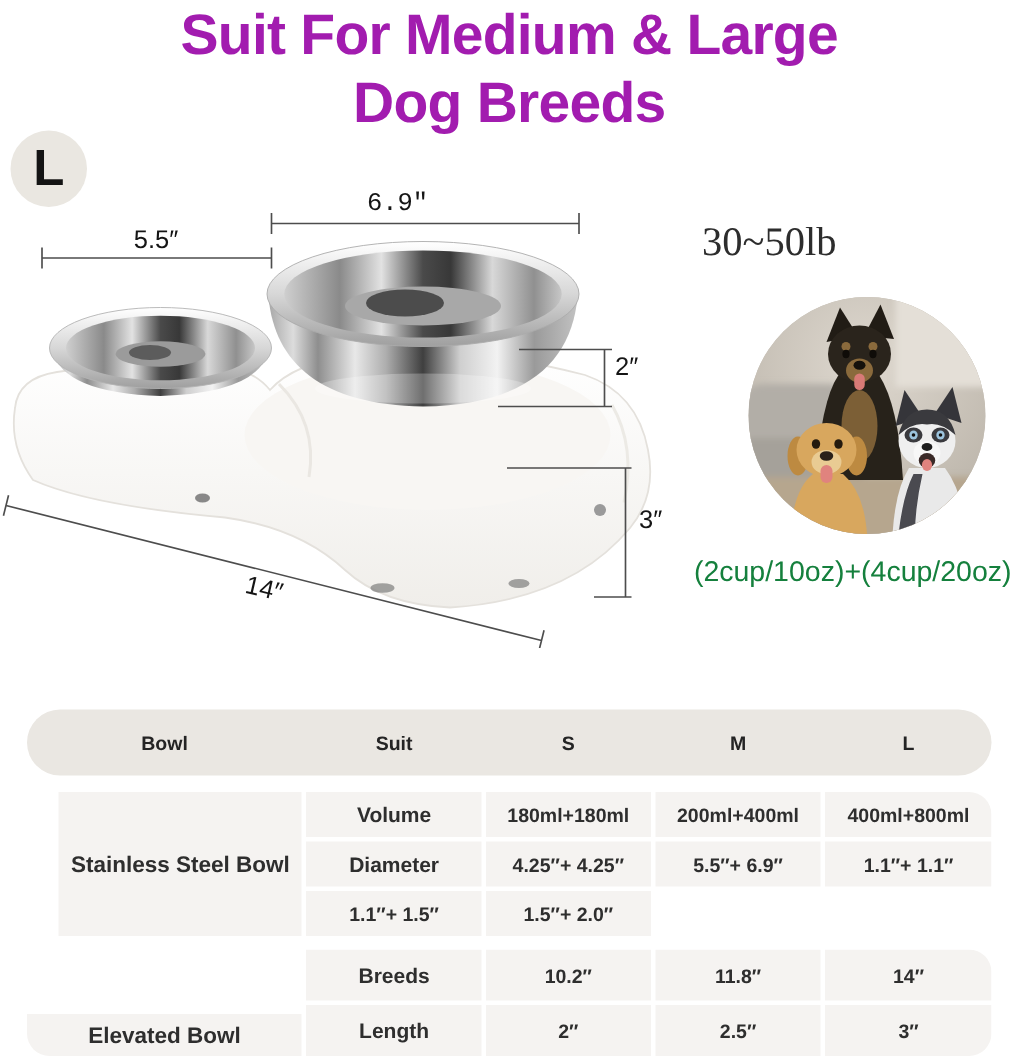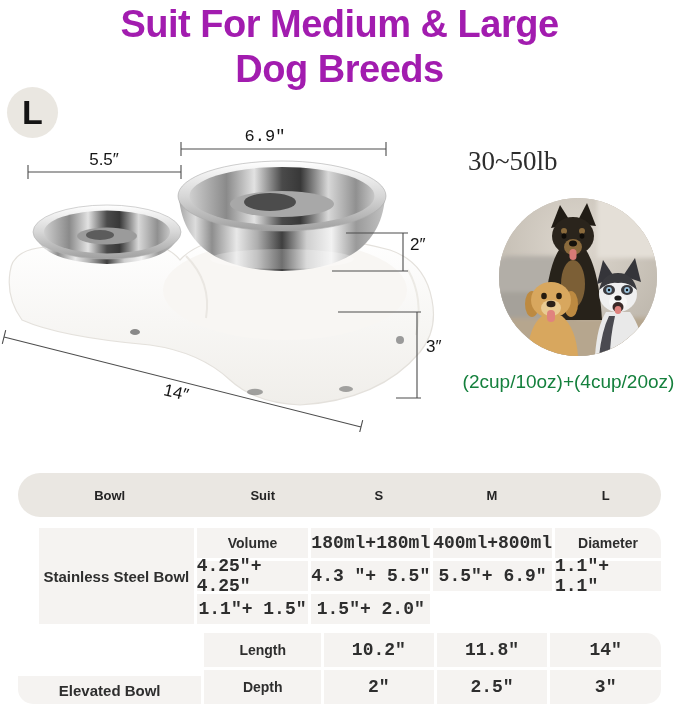--- a/index.html
+++ b/index.html
@@ -38,21 +38,21 @@
          grid-template-columns:184fr 117fr 110fr 111fr 111fr; gap:3px;
          background:#ffffff; border-radius:15px; overflow:hidden; }
   .sec-1 { top:528px; grid-auto-rows:30px; }
   .sec-2 { top:633px; grid-auto-rows:34px; }
   .cell { background:#f5f3f1; display:flex; align-items:center; justify-content:center;
           color:#2e2e2e; }
   .label-cell { font-size:15px; font-weight:bold; }
   .sec-1 .label-cell { grid-row:1 / span 3;margin-left:21px; }
   .sec-2 .label-cell { grid-row:1 / span 2;margin-top:43px; }
   .rowname { font-size:14px; font-weight:600; }
-  .val { font-size:18px; font-weight:600;font-family:Liberation Mono, monospace; }
+  .val { font-size:13px; font-weight:600; }
 </style>
 </head>
 <body>
 
 <div class="page">
 
   <h1 class="title">
     <span>Suit For Medium &amp; Large</span><br>
     <span>Dog Breeds</span>
   </h1>
@@ -226,39 +226,39 @@
     <span>S</span>
     <span>M</span>
     <span>L</span>
   </div>
 
   <div class="sec sec-1">
     <div class="cell label-cell">Stainless Steel Bowl</div>
 
     <div class="cell rowname">Volume</div>
     <div class="cell val">180ml+180ml</div>
+    <div class="cell val">200ml+400ml</div>
     <div class="cell val">400ml+800ml</div>
 
     <div class="cell rowname">Diameter</div>
     <div class="cell val">4.25″+ 4.25″</div>
-    <div class="cell val">4.3 ″+ 5.5″</div>
     <div class="cell val">5.5″+ 6.9″</div>
 
     <div class="cell val">1.1″+ 1.1″</div>
     <div class="cell val">1.1″+ 1.5″</div>
     <div class="cell val">1.5″+ 2.0″</div>
   </div>
 
   <div class="sec sec-2">
     <div class="cell label-cell">Elevated Bowl</div>
 
-    <div class="cell rowname">Length</div>
+    <div class="cell rowname">Breeds</div>
     <div class="cell val">10.2″</div>
     <div class="cell val">11.8″</div>
     <div class="cell val">14″</div>
 
-    <div class="cell rowname">Depth</div>
+    <div class="cell rowname">Length</div>
     <div class="cell val">2″</div>
     <div class="cell val">2.5″</div>
     <div class="cell val">3″</div>
   </div>
 
 </div>
 
 </body></html>

